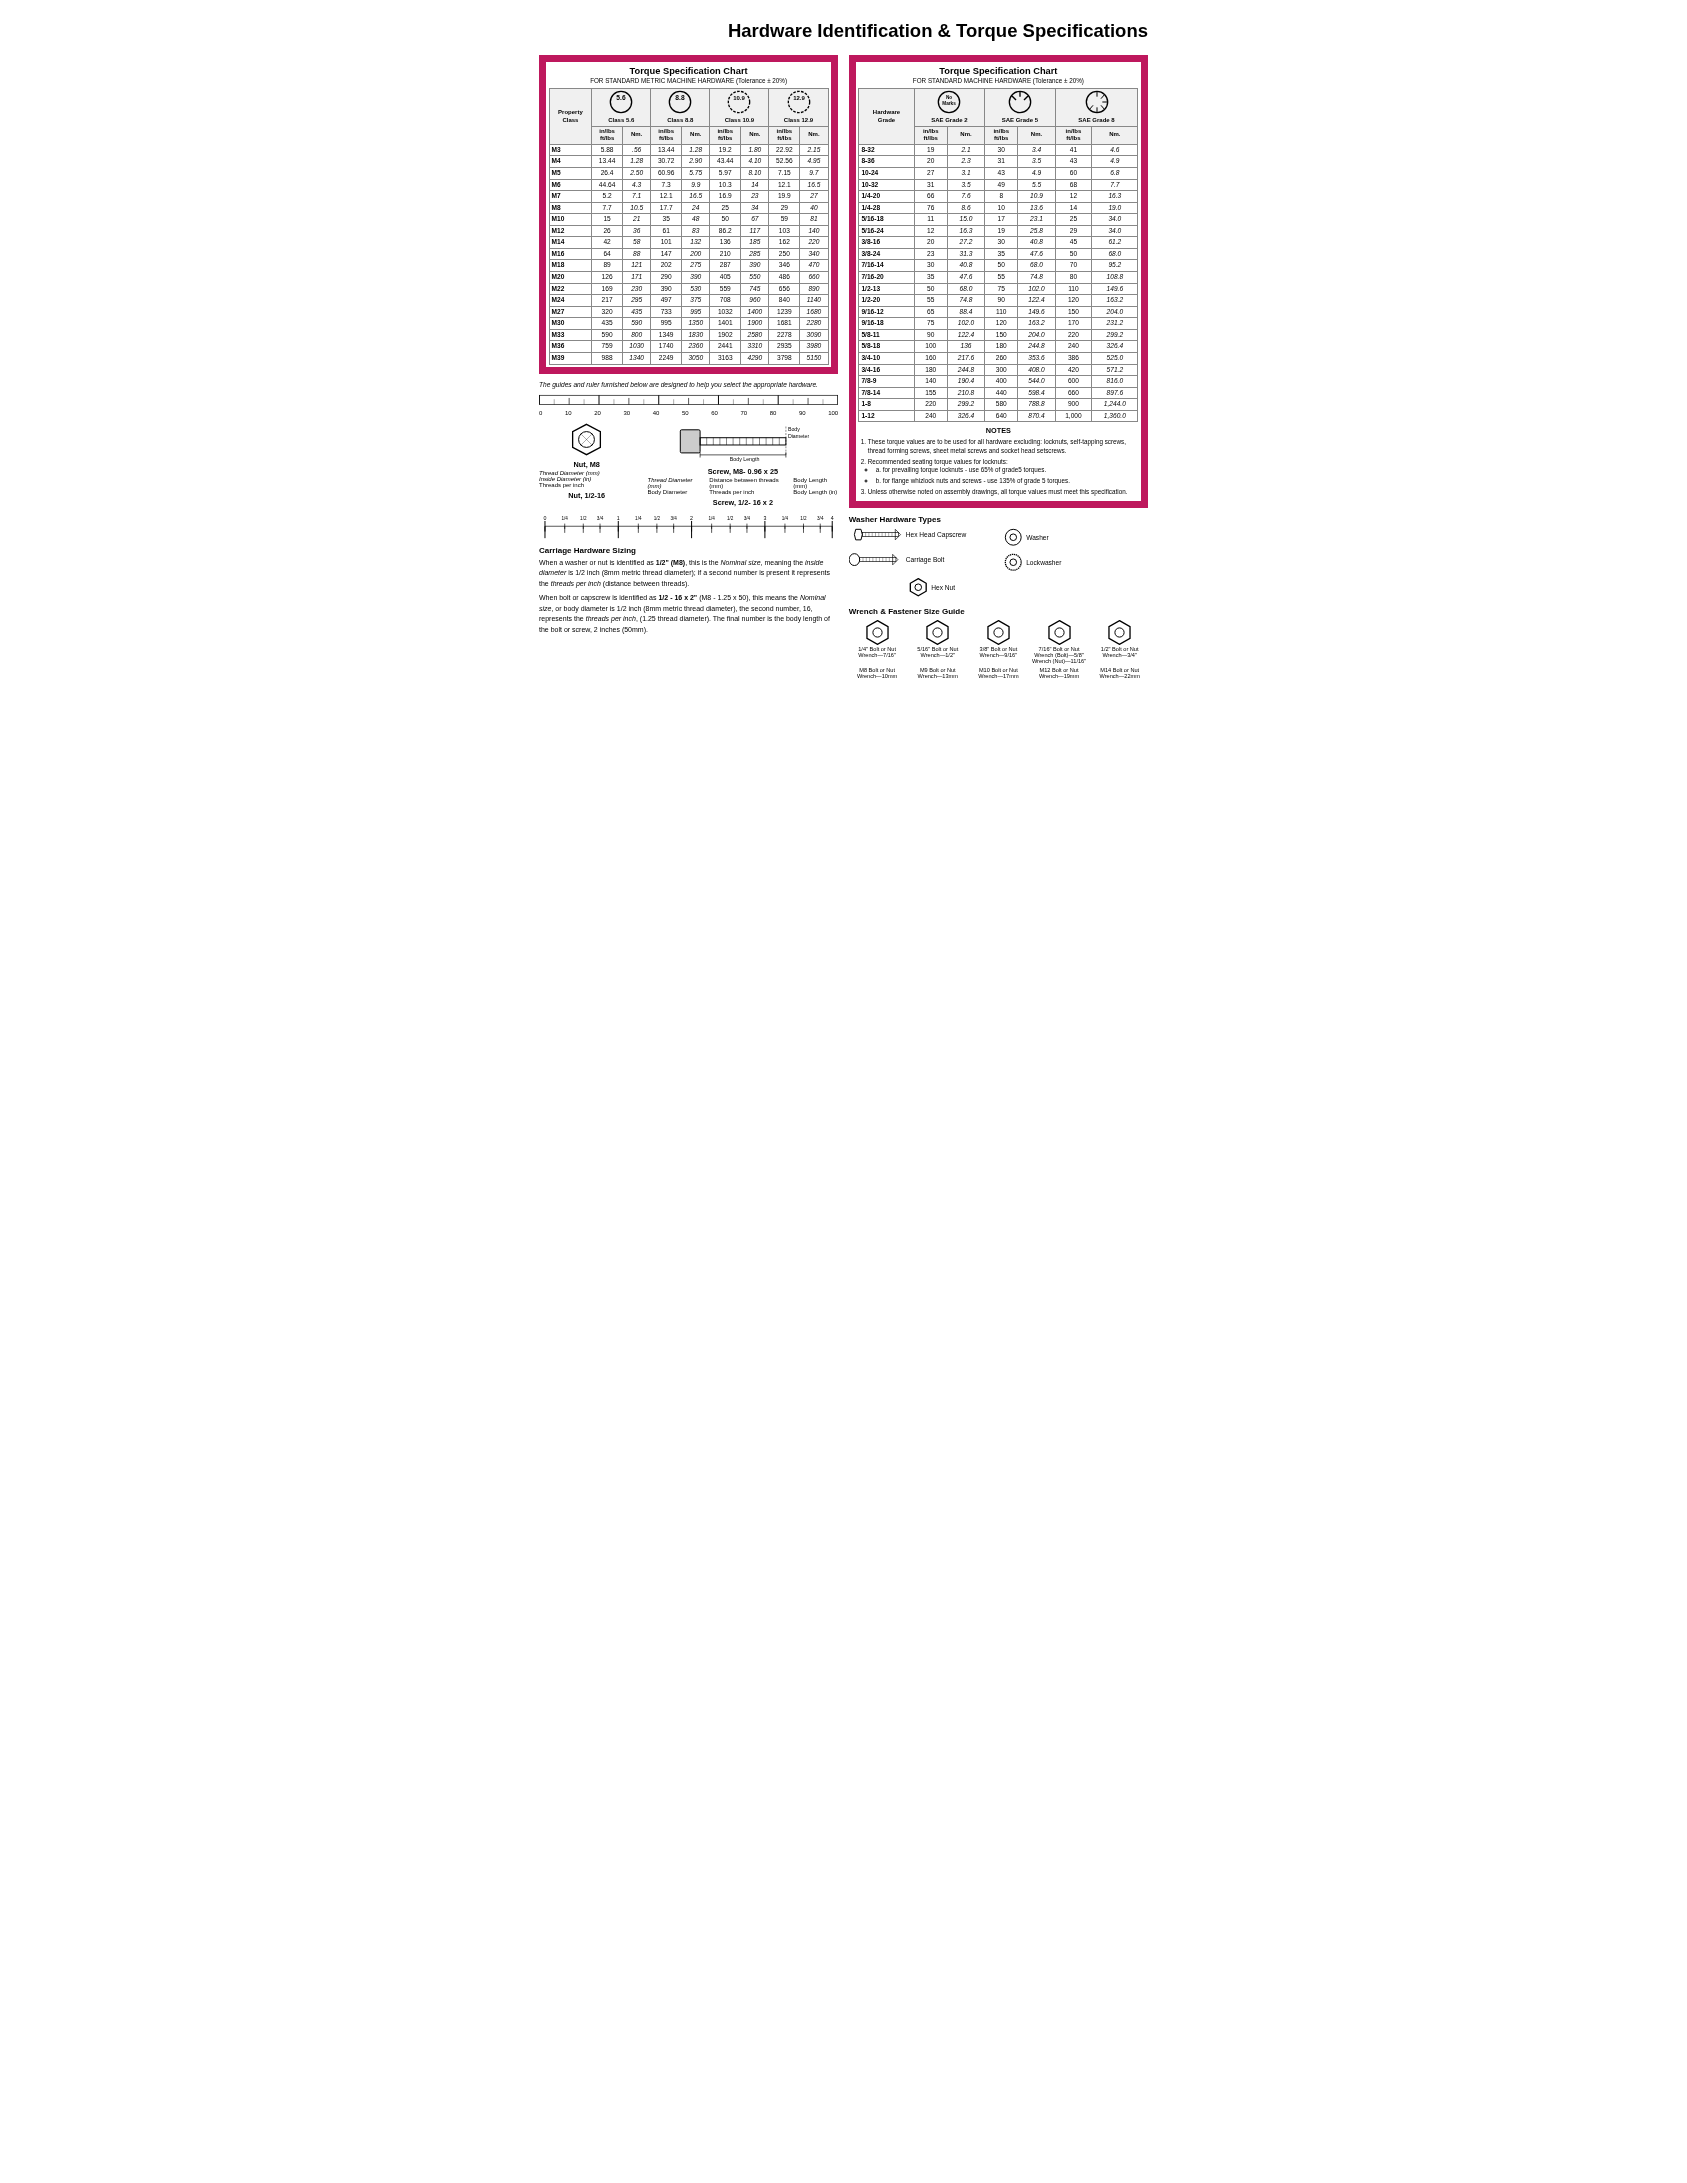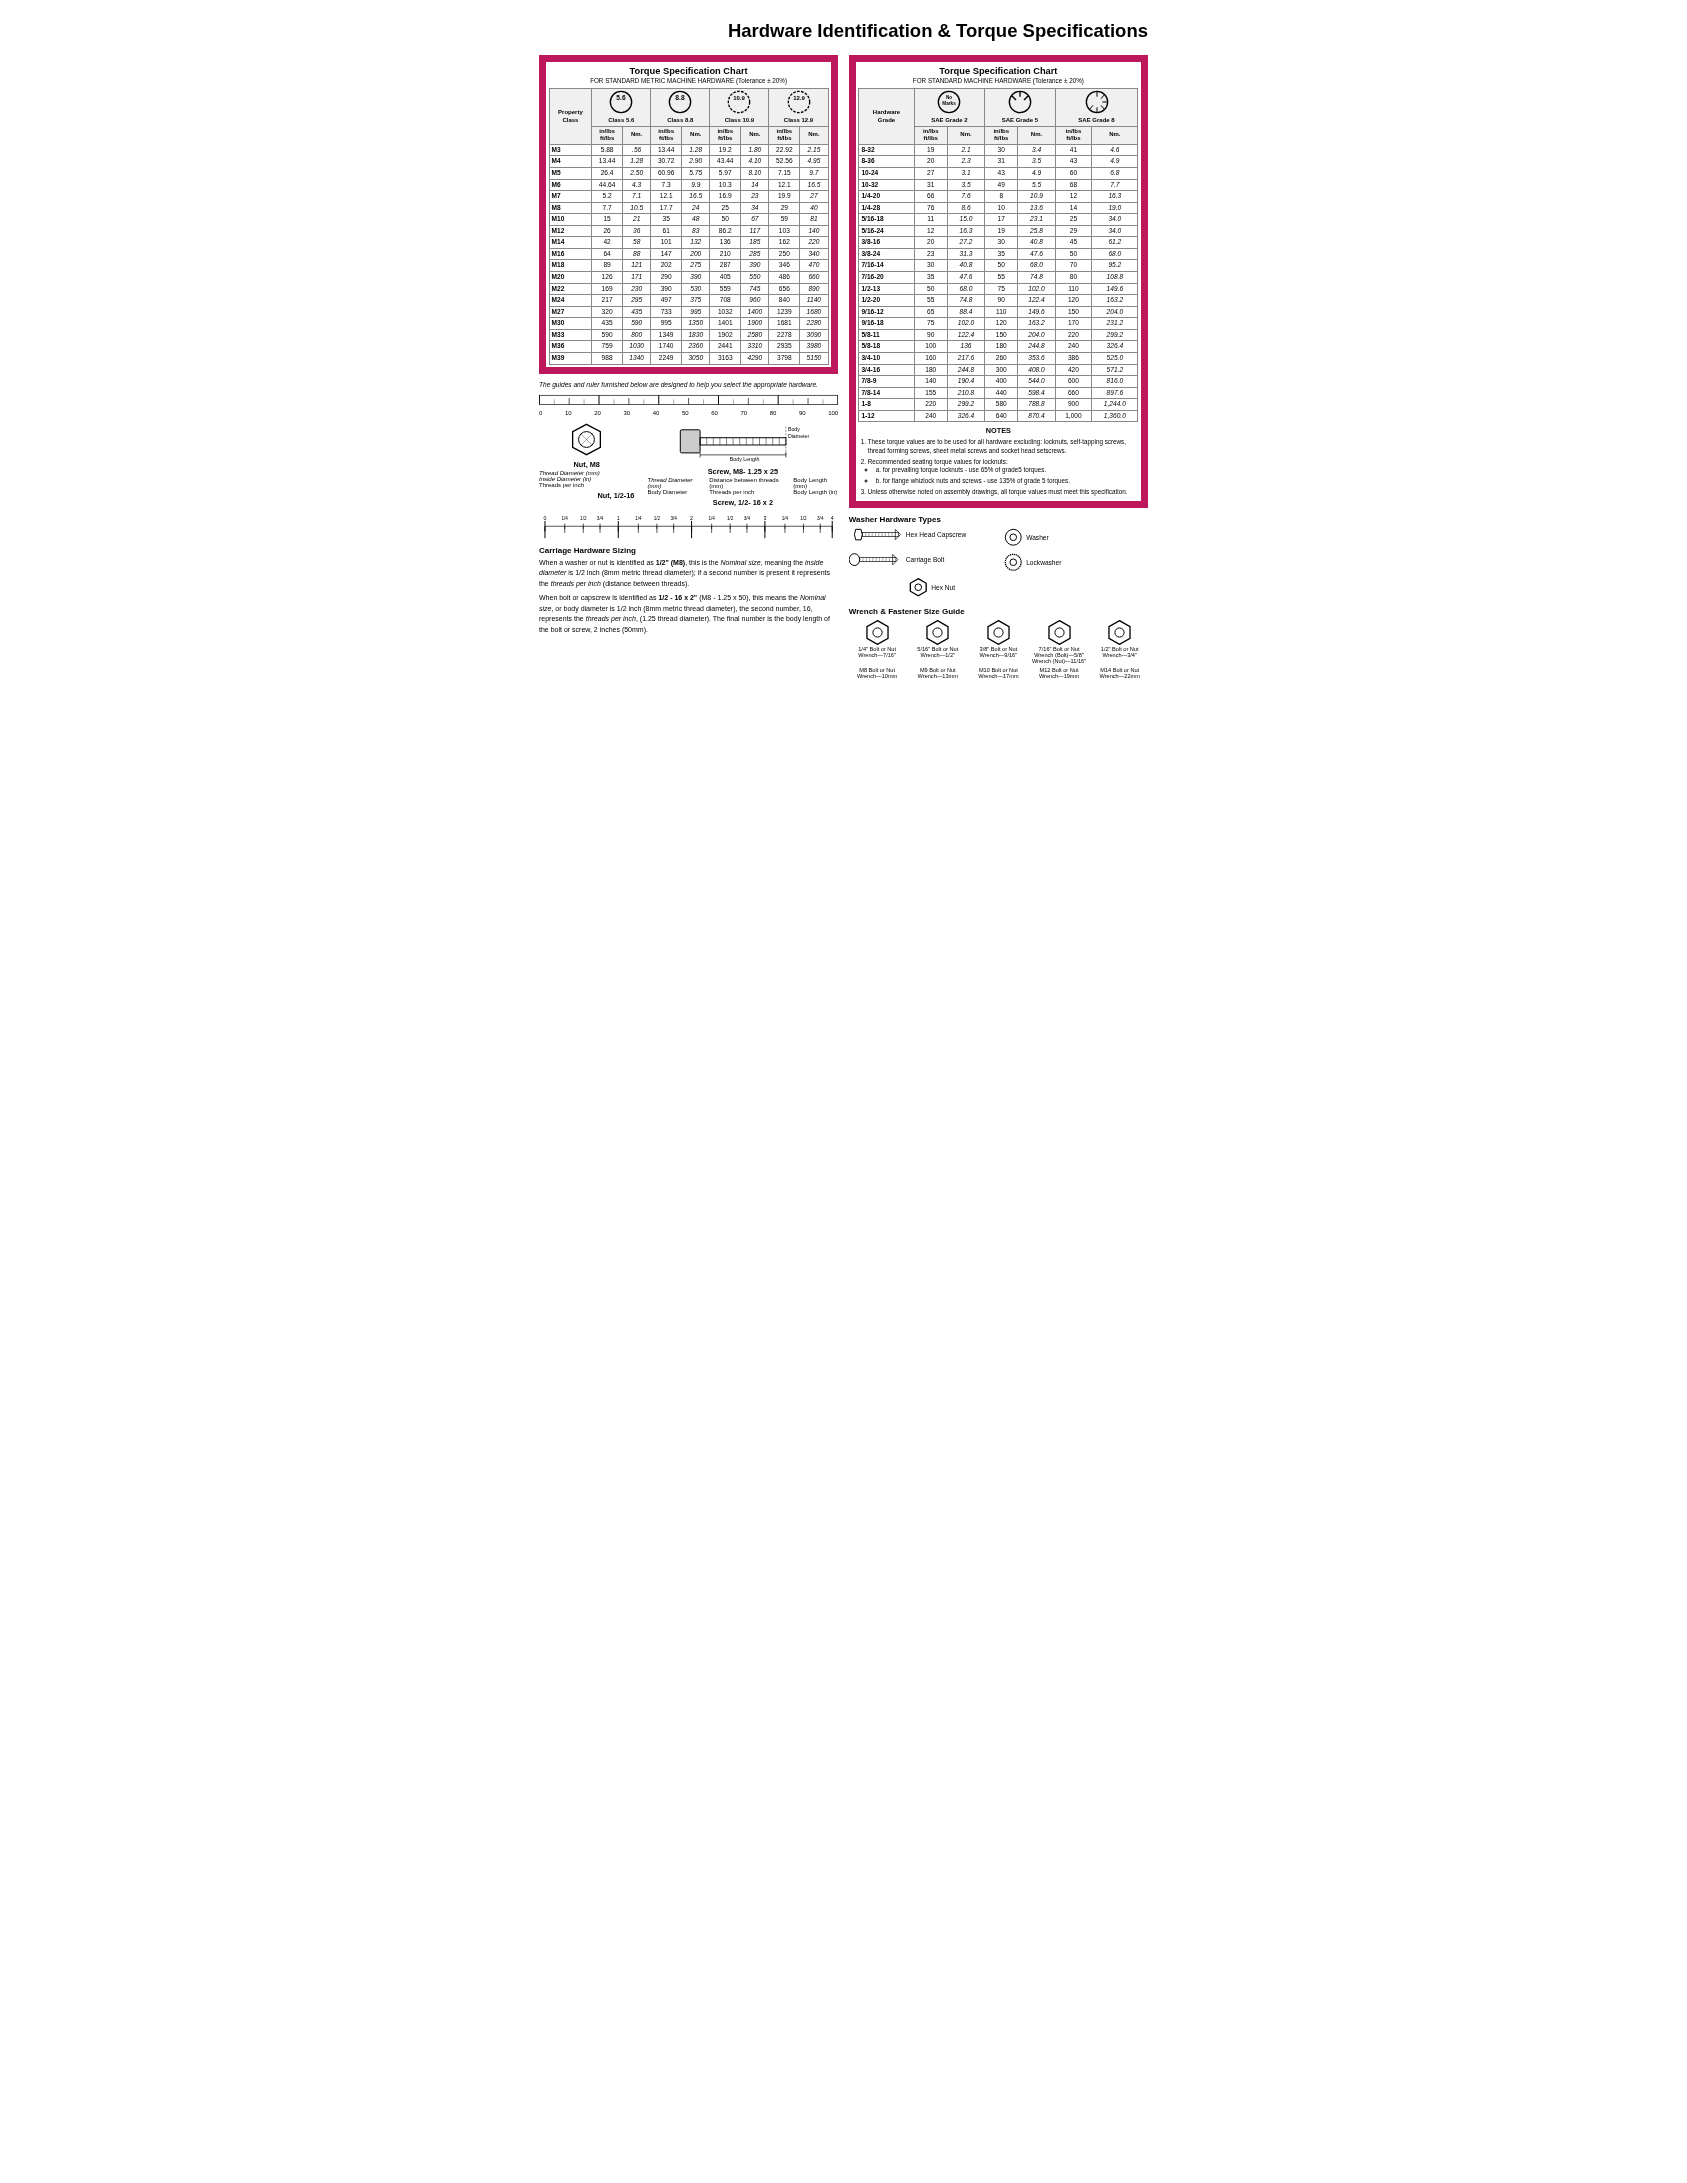--- a/index.html
+++ b/index.html
@@ -420,21 +420,21 @@
               <line x1="16" y1="16" x2="34" y2="34" stroke="#000" stroke-width="0.5"></line>
               <line x1="34" y1="16" x2="16" y2="34" stroke="#000" stroke-width="0.5"></line>
             </svg>
           </div>
           <div style="text-align:center; font-weight:bold; font-size:7.3px;">Nut, M8</div>
           <div style="font-size:6px; margin-top:1.3px;">
             <div><em>Thread Diameter (mm)</em></div>
             <div><em>Inside Diameter (in)</em></div>
             <div>Threads per inch</div>
           </div>
-          <div style="text-align:right; font-weight:bold; font-size:7.3px; margin-top:2.6px;">Nut, 1/2-16</div>
+          <div style="text-align:center; font-weight:bold; font-size:7.3px; margin-top:2.6px;">Nut, 1/2-16</div>
         </div>
 
         <div style="flex:2;">
           <div style="text-align:center; margin-bottom:2.6px; position:relative;">
             <svg width="132" height="40" viewBox="0 0 200 60" style="font-size:10px">
 
               <rect x="5" y="10" width="30" height="35" rx="2" fill="#ccc" stroke="#000" stroke-width="1.5"></rect>
 
               <rect x="35" y="22" width="130" height="11" fill="none" stroke="#000" stroke-width="1.5"></rect>
 
@@ -454,21 +454,21 @@
               <line x1="165" y1="5" x2="165" y2="50" stroke="#000" stroke-width="0.7" stroke-dasharray="3,2"></line>
               <text x="168" y="12" font-size="8">Body</text>
               <text x="168" y="22" font-size="8">Diameter</text>
 
               <line x1="35" y1="48" x2="165" y2="48" stroke="#000" stroke-width="1"></line>
               <line x1="35" y1="44" x2="35" y2="52" stroke="#000" stroke-width="1"></line>
               <line x1="165" y1="44" x2="165" y2="52" stroke="#000" stroke-width="1"></line>
               <text x="80" y="58" font-size="8">Body Length</text>
             </svg>
           </div>
-          <div style="text-align:center; font-weight:bold; font-size:7.3px;">Screw, M8- 1.25 x 25</div>
+          <div style="text-align:center; font-weight:bold; font-size:7.3px;">Screw, M8- 0.96 x 25</div>
           <div style="display:flex; gap:6.6px; font-size:6px; margin-top:1.3px;">
             <div><em>Thread Diameter (mm)</em><br>Body Diameter</div>
             <div>Distance between threads (mm)<br>Threads per inch</div>
             <div>Body Length (mm)<br>Body Length (in)</div>
           </div>
           <div style="text-align:center; font-weight:bold; font-size:7.3px; margin-top:2.6px;">Screw, 1/2- 16 x 2</div>
         </div>
       </div>
 
       <div style="position:relative; margin:2.6px 0;">

